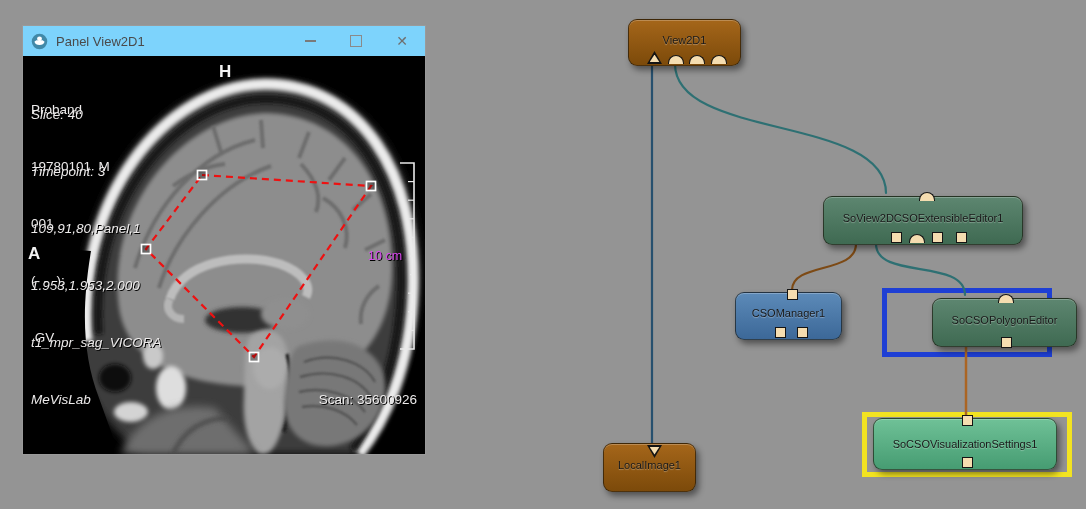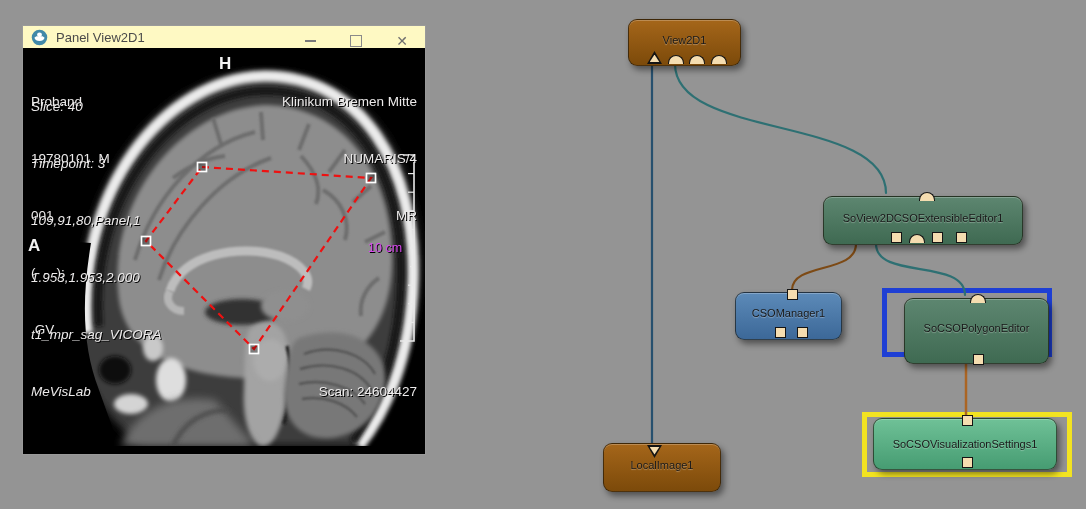--- a/index.html
+++ b/index.html
@@ -7,21 +7,21 @@
     width:1086px; height:509px; position:relative; overflow:hidden;
     background:#949494;
     font-family:"Liberation Sans", sans-serif;
   }
   
   .panel-window {
     position:absolute; left:22px; top:25px; width:402px; height:428px;
     background:#000; border:1px solid #9a9a9a; box-sizing:content-box;
   }
   .title-bar {
-    height:22px; background:#fef9c3; display:flex; align-items:center;
+    height:30px; background:#7dd3fc; display:flex; align-items:center;
     position:relative;
   }
   .app-icon { width:17px; height:17px; margin-left:8px; flex:0 0 auto; }
   .window-title { margin-left:8px; font-size:13px; color:#4a4a4a; }
   .win-buttons { position:absolute; right:0; top:0; height:30px; display:flex; }
   .win-btn { width:46px; height:30px; display:flex; align-items:center; justify-content:center; cursor:default; }
   .min-glyph { width:11px; height:0; border-top:2px solid #7a7a7a; }
   .max-glyph { width:10px; height:10px; border:1.4px solid #8a8a8a; background:transparent; }
   .close-glyph { font-size:14px; color:#6f6f6f; line-height:1; }
   .viewer { position:relative; width:402px; height:398px; background:#000; overflow:hidden; }
@@ -55,23 +55,23 @@
   }
   .node-label { padding-bottom:6px; }
   .node-brown { background:linear-gradient(var(--c-node-brown-top,#a5661a), var(--c-node-brown-bottom,#7c4a0a)); }
   .node-green { background:linear-gradient(var(--c-node-green-top,#5d8670), var(--c-node-green-bottom,#3f6a52));margin-left:40px; }
   .node-blue  { background:linear-gradient(var(--c-node-blue-top,#5c8ab8), var(--c-node-blue-bottom,#3c6898)); }
   .node-mint  { background:linear-gradient(var(--c-node-mint-top,#6fc197), var(--c-node-mint-bottom,#469c72)); }
 
   #n-view2d1     { left:628px; top:19px;  width:113px; height:47px; }
   #n-exteditor   { left:783px; top:196px; width:200px; height:49px; }
   #n-csomanager  { left:735px; top:292px; width:107px; height:48px; }
-  #n-polyeditor  { left:864px; top:298px; width:145px; height:66px; }
+  #n-polyeditor  { left:892px; top:298px; width:145px; height:49px; }
   #n-vizsettings { left:873px; top:418px; width:184px; height:52px; }
-  #n-localimage  { left:603px; top:443px; width:118px;  height:49px; }
+  #n-localimage  { left:603px; top:443px; width:93px;  height:49px; }
   #n-vizsettings .node-label { padding-bottom:0; }
 
   .conn { position:absolute; }
   .c-square { width:11px; height:11px; box-sizing:border-box; background:var(--c-connector-cream,#f5ddb0); border:1.6px solid #141414; }
   .c-half { width:16px; height:9px; box-sizing:border-box; background:var(--c-connector-cream,#f5ddb0);
             border:1.6px solid #141414; border-bottom:none; border-radius:9px 9px 0 0; }
   .c-tri { width:15px; height:13px; background:#141414; }
   .c-tri-up  { clip-path:polygon(50% 0, 100% 100%, 0 100%); }
   .c-tri-down{ clip-path:polygon(0 0, 100% 0, 50% 100%); }
   .c-tri::after { content:""; position:absolute; background:var(--c-connector-cream,#f5ddb0); }
@@ -182,35 +182,30 @@
       </g>
     </svg>
 
     <div class="ovl ovl-tl">
       <div>Proband</div>
       <div>19780101  M</div>
       <div>001</div>
       <div>(- - -):</div>
       <div> GV</div>
     </div>
-    <div class="ovl ovl-tr">
-      <div>Klinikum Bremen Mitte</div>
-      <div>NUMARIS/4</div>
-      <div>MR</div>
-    </div>
     <div class="ovl ovl-bl">
       <div>Slice: 40</div>
       <div>Timepoint: 3</div>
       <div>109,91,80,Panel,1</div>
       <div>1.953,1.953,2.000</div>
       <div>t1_mpr_sag_VICORA</div>
       <div>MeVisLab</div>
     </div>
     <div class="ovl ovl-br">
-      <div>Scan: 24604427</div>
+      <div>Scan: 35600926</div>
     </div>
     <div class="marker marker-h">H</div>
     <div class="marker marker-a">A</div>
     <div class="ruler-label">10 cm</div>
   </div>
 </div>
 
 <div class="hl-box hl-blue"></div>
 <div class="hl-box hl-yellow"></div>
 

